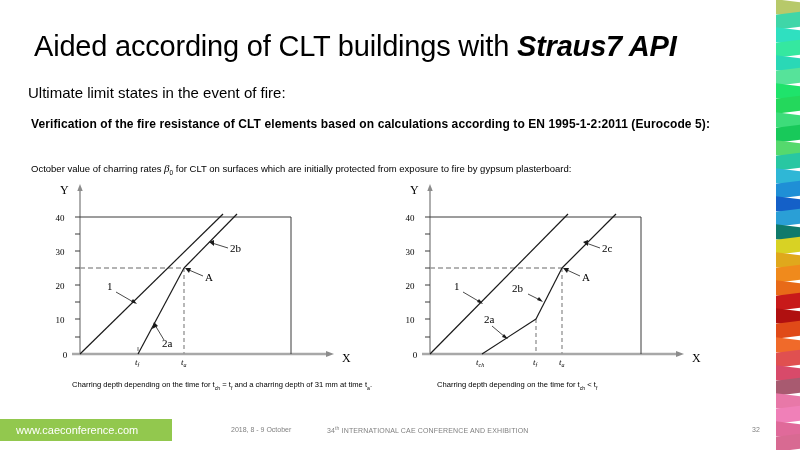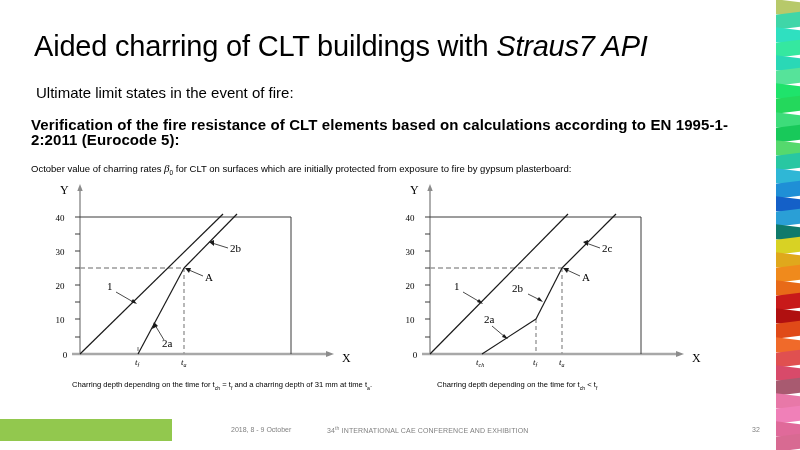--- a/index.html
+++ b/index.html
@@ -15,31 +15,31 @@
   .mosaic .pad{position:absolute;left:0;top:0;width:12px;height:450px;background:#fff;z-index:3;}
   .mosaic .tile{position:absolute;left:0;width:36px;}
 
   
   .title{
     position:absolute;left:34px;top:29px;width:690px;
     font-size:29px;line-height:34px;font-weight:400;
     font-family:"Liberation Sans Narrow","Liberation Sans",sans-serif;
     letter-spacing:-0.2px;white-space:nowrap;
   }
-  .title .ital{font-style:italic;font-weight:400;margin-top:40px;}
+  .title .ital{font-style:italic;font-weight:700;margin-top:40px;}
 
   .subtitle{
-    position:absolute;left:36px;top:84px;
+    position:absolute;left:28px;top:84px;
     font-size:15px;line-height:18px;font-weight:400;
     font-family:"Liberation Sans Narrow","Liberation Sans",sans-serif;
   }
 
   .bold-para{
     position:absolute;left:31px;top:117px;width:710px;
-    font-size:15px;line-height:15px;font-weight:700;
+    font-size:12px;line-height:15px;font-weight:700;
     font-family:"Liberation Sans Narrow","Liberation Sans",sans-serif;
     letter-spacing:0.1px;
   }
 
   .desc-line{
     position:absolute;left:31px;top:162px;width:730px;
     font-size:9.5px;line-height:13px;font-weight:400;
     font-family:"Liberation Sans Narrow","Liberation Sans",sans-serif;
   }
   .beta{font-family:"Liberation Serif",serif;font-style:italic;font-size:11px;}
@@ -121,21 +121,21 @@
       <div class="tile" style="top: 351.562px; height: 15.0625px; background: rgb(224, 80, 80); transform: skewY(-7deg);"></div>
       <div class="tile" style="top: 365.625px; height: 15.0625px; background: rgb(216, 74, 106); transform: skewY(7deg);"></div>
       <div class="tile" style="top: 379.688px; height: 15.0625px; background: rgb(168, 90, 112); transform: skewY(-7deg);"></div>
       <div class="tile" style="top: 393.75px; height: 15.0625px; background: rgb(232, 120, 168); transform: skewY(7deg);"></div>
       <div class="tile" style="top: 407.812px; height: 15.0625px; background: rgb(240, 128, 184); transform: skewY(-7deg);"></div>
       <div class="tile" style="top: 421.875px; height: 15.0625px; background: rgb(224, 106, 154); transform: skewY(7deg);"></div>
       <div class="tile" style="top: 435.938px; height: 15.0625px; background: rgb(216, 106, 146); transform: skewY(-7deg);"></div>
     </div>
 
   <div class="title">
-    <span>Aided charring of CLT buildings with </span><span class="ital">Straus7 API</span>
+    <span>Aided according of CLT buildings with </span><span class="ital">Straus7 API</span>
   </div>
 
   <div class="subtitle">Ultimate limit states in the event of fire:</div>
 
   <div class="bold-para">Verification of the fire resistance of CLT elements based on calculations according to EN 1995-1-2:2011 (Eurocode 5):</div>
 
   <div class="desc-line">
     <span>October value of charring rates </span><span class="beta">β</span><sub>0</sub><span> for CLT on surfaces which are initially protected from exposure to fire by gypsum plasterboard:</span>
   </div>
 
@@ -274,19 +274,20 @@
 
   <div class="caption left">
     <span>Charring depth depending on the time for t</span><sub>ch</sub><span> = t</span><sub>f</sub><span> and a charring depth of 31 mm at time t</span><sub>a</sub><span>.</span>
   </div>
 
   <div class="caption right">
     <span>Charring depth depending on the time for t</span><sub>ch</sub><span> &lt; t</span><sub>f</sub>
   </div>
 
   <div class="footer-bar"></div>
+  <div class="footer-url">www.caeconference.com</div>
   <div class="footer-date">2018, 8 - 9 October</div>
   <div class="footer-conf">
     <span>34</span><sup>th</sup><span> INTERNATIONAL CAE CONFERENCE AND EXHIBITION</span>
   </div>
   <div class="footer-page">32</div>
 
 </div>
 
 </body></html>

